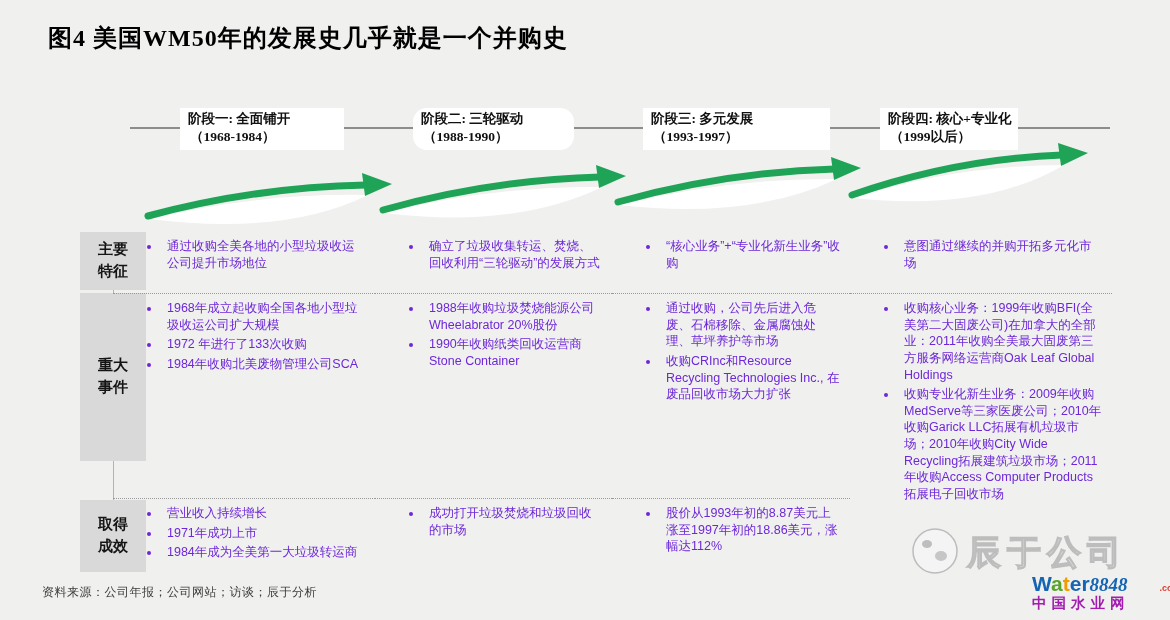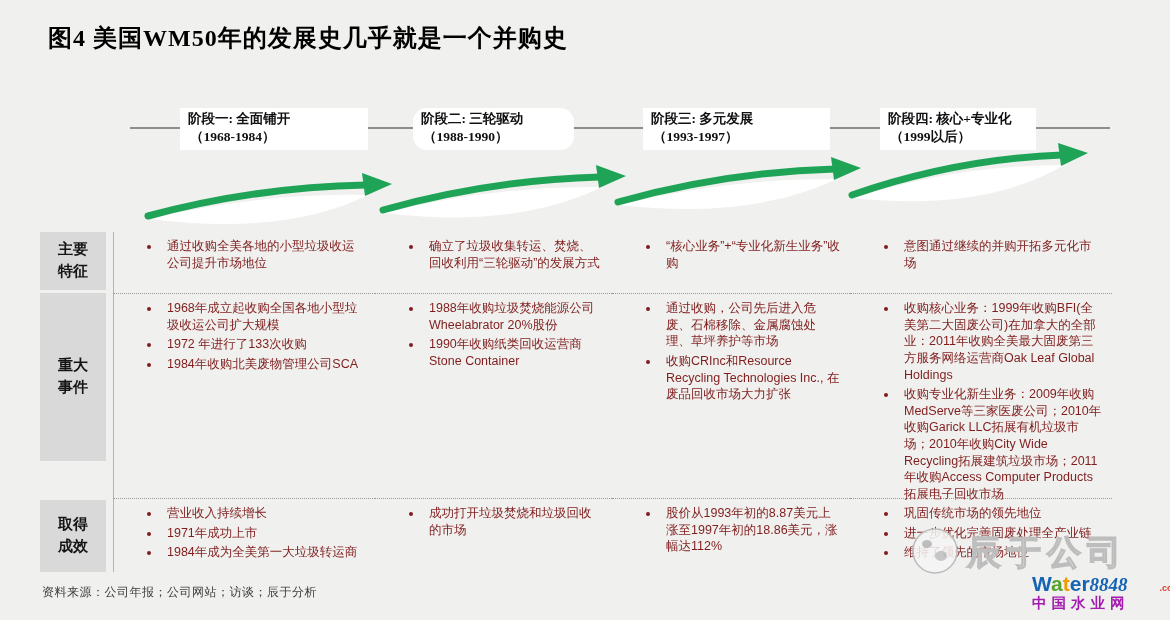--- a/index.html
+++ b/index.html
@@ -30,53 +30,53 @@
 
   
   .stage-box{
     position:absolute; top:108px; height:42px; background:#ffffff;
     padding:2px 8px; z-index:2;
     font-family:"Liberation Serif","DejaVu Serif",serif;
     font-weight:bold; font-size:13.5px; line-height:1.35; color:#101010;
     white-space:nowrap;
   }
   .stage-box .period{padding-left:2px;}
-  .sb1{left:180px; width:188px;}
+  .sb1{left:180px; width:164px;}
   .sb2{left:413px; width:161px;border-radius:14px;}
   .sb3{left:643px; width:187px;}
-  .sb4{left:880px; width:156px;}
+  .sb4{left:880px; width:138px;}
 
   
   .arrows-svg{position:absolute; left:0; top:140px; width:1170px; height:100px;}
   .arrow-line{fill:none; stroke:var(--arrow); stroke-width:7; stroke-linecap:round;}
   .arrow-head{fill:var(--arrow);}
   .arrow-belly{fill:#ffffff;}
 
   
   .matrix{
     position:absolute; left:40px; top:232px; width:1072px; height:340px;
     display:grid;
     grid-template-columns:73px 262px 237px 238px 262px;
     grid-template-rows:61px 205px 74px;
   }
   .label-cell{padding-right:7px;}
   .label-cell .label-box{
     width:66px; height:100%; background:var(--label-bg);
     display:flex; flex-direction:column; align-items:center; justify-content:center;
     font-family:"Liberation Serif","DejaVu Serif",serif;
-    font-weight:bold; font-size:15px; line-height:1.45; color:#141414;
+    font-weight:bold; font-size:15px; line-height:1.45; color:#141414;margin-left:40px;
   }
   .label-cell.r1 .label-box{height:58px;}
   .label-cell.r2 .label-box{height:168px;}
   .label-cell.r3 .label-box{height:72px; margin-top:2px;}
   .cell{padding:6px 10px 0 20px;}
   .cell ul{list-style:disc outside; margin:0; padding-left:28px;}
   .cell li{
     font-size:12.5px; line-height:1.33; margin-bottom:3px; padding-left:6px;
-    color:#7f1d1d;
+    color:#6d28d9;
   }
   .row-sep{border-top:1px dotted #9a9a9a;}
   .vline{
     position:absolute; left:113px; top:232px; width:1px; height:340px;
     background:#b3b3b3;
   }
 
   
   .source-note{
     position:absolute; left:42px; top:584px;
@@ -226,27 +226,20 @@
         </ul>
       </div>
     <div class="cell row-sep">
         <ul>
           <li>成功打开垃圾焚烧和垃圾回收的市场</li>
         </ul>
       </div>
     <div class="cell row-sep">
         <ul>
           <li>股价从1993年初的8.87美元上涨至1997年初的18.86美元，涨幅达112%</li>
-        </ul>
-      </div>
-    <div class="cell row-sep">
-        <ul>
-          <li>巩固传统市场的领先地位</li>
-          <li>进一步优化完善固废处理全产业链</li>
-          <li>维持了领先的市场地位</li>
         </ul>
       </div>
   </div>
 
   <div class="source-note">资料来源：公司年报；公司网站；访谈；辰于分析</div>
 
   <svg class="watermark" viewBox="0 0 230 62">
     <circle cx="40" cy="33" r="22" fill="rgba(245,245,244,0.85)" stroke="#bcbcbc" stroke-width="1.5"></circle>
     <ellipse cx="32" cy="26" rx="5" ry="4" fill="#8f8f8f" opacity="0.55"></ellipse>
     <ellipse cx="46" cy="38" rx="6" ry="5" fill="#8f8f8f" opacity="0.45"></ellipse>

